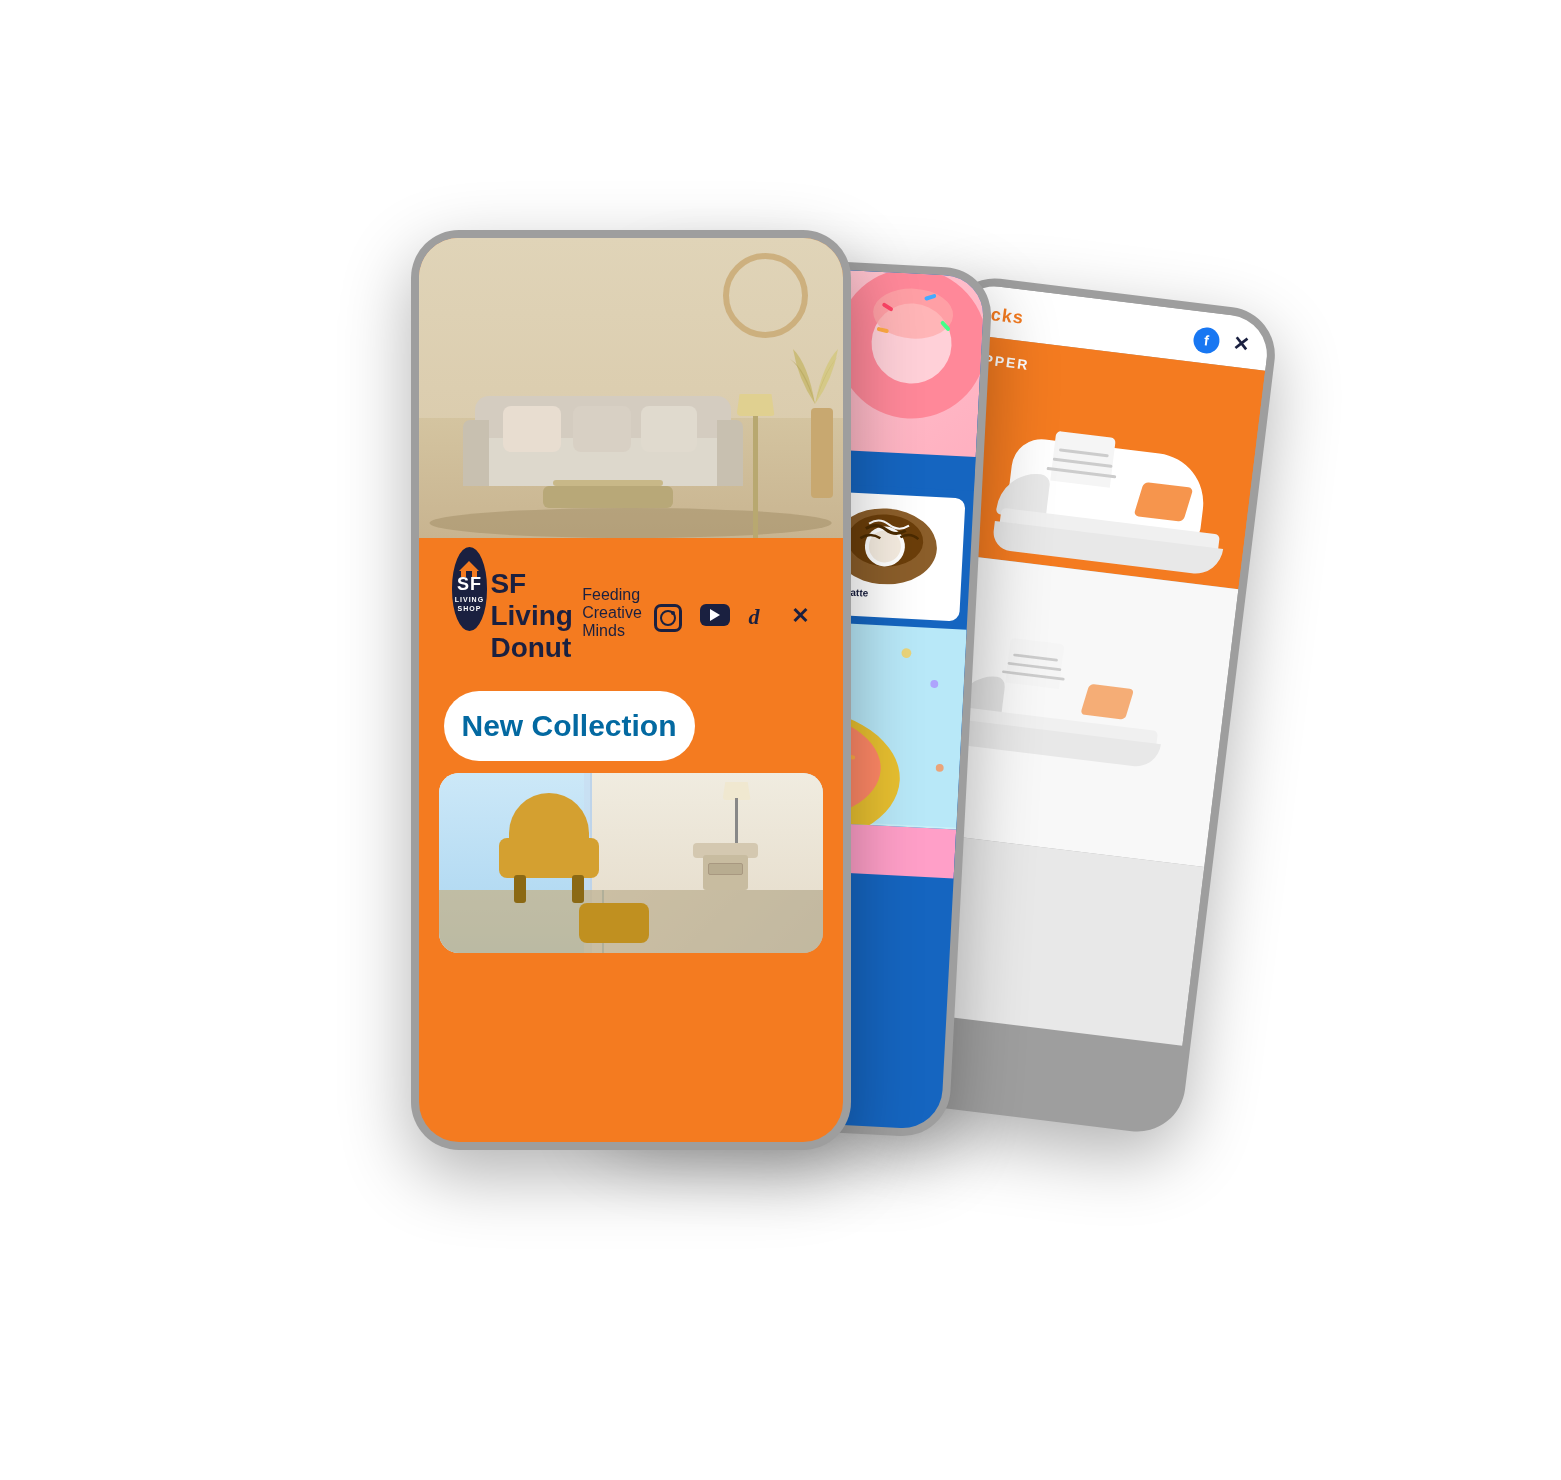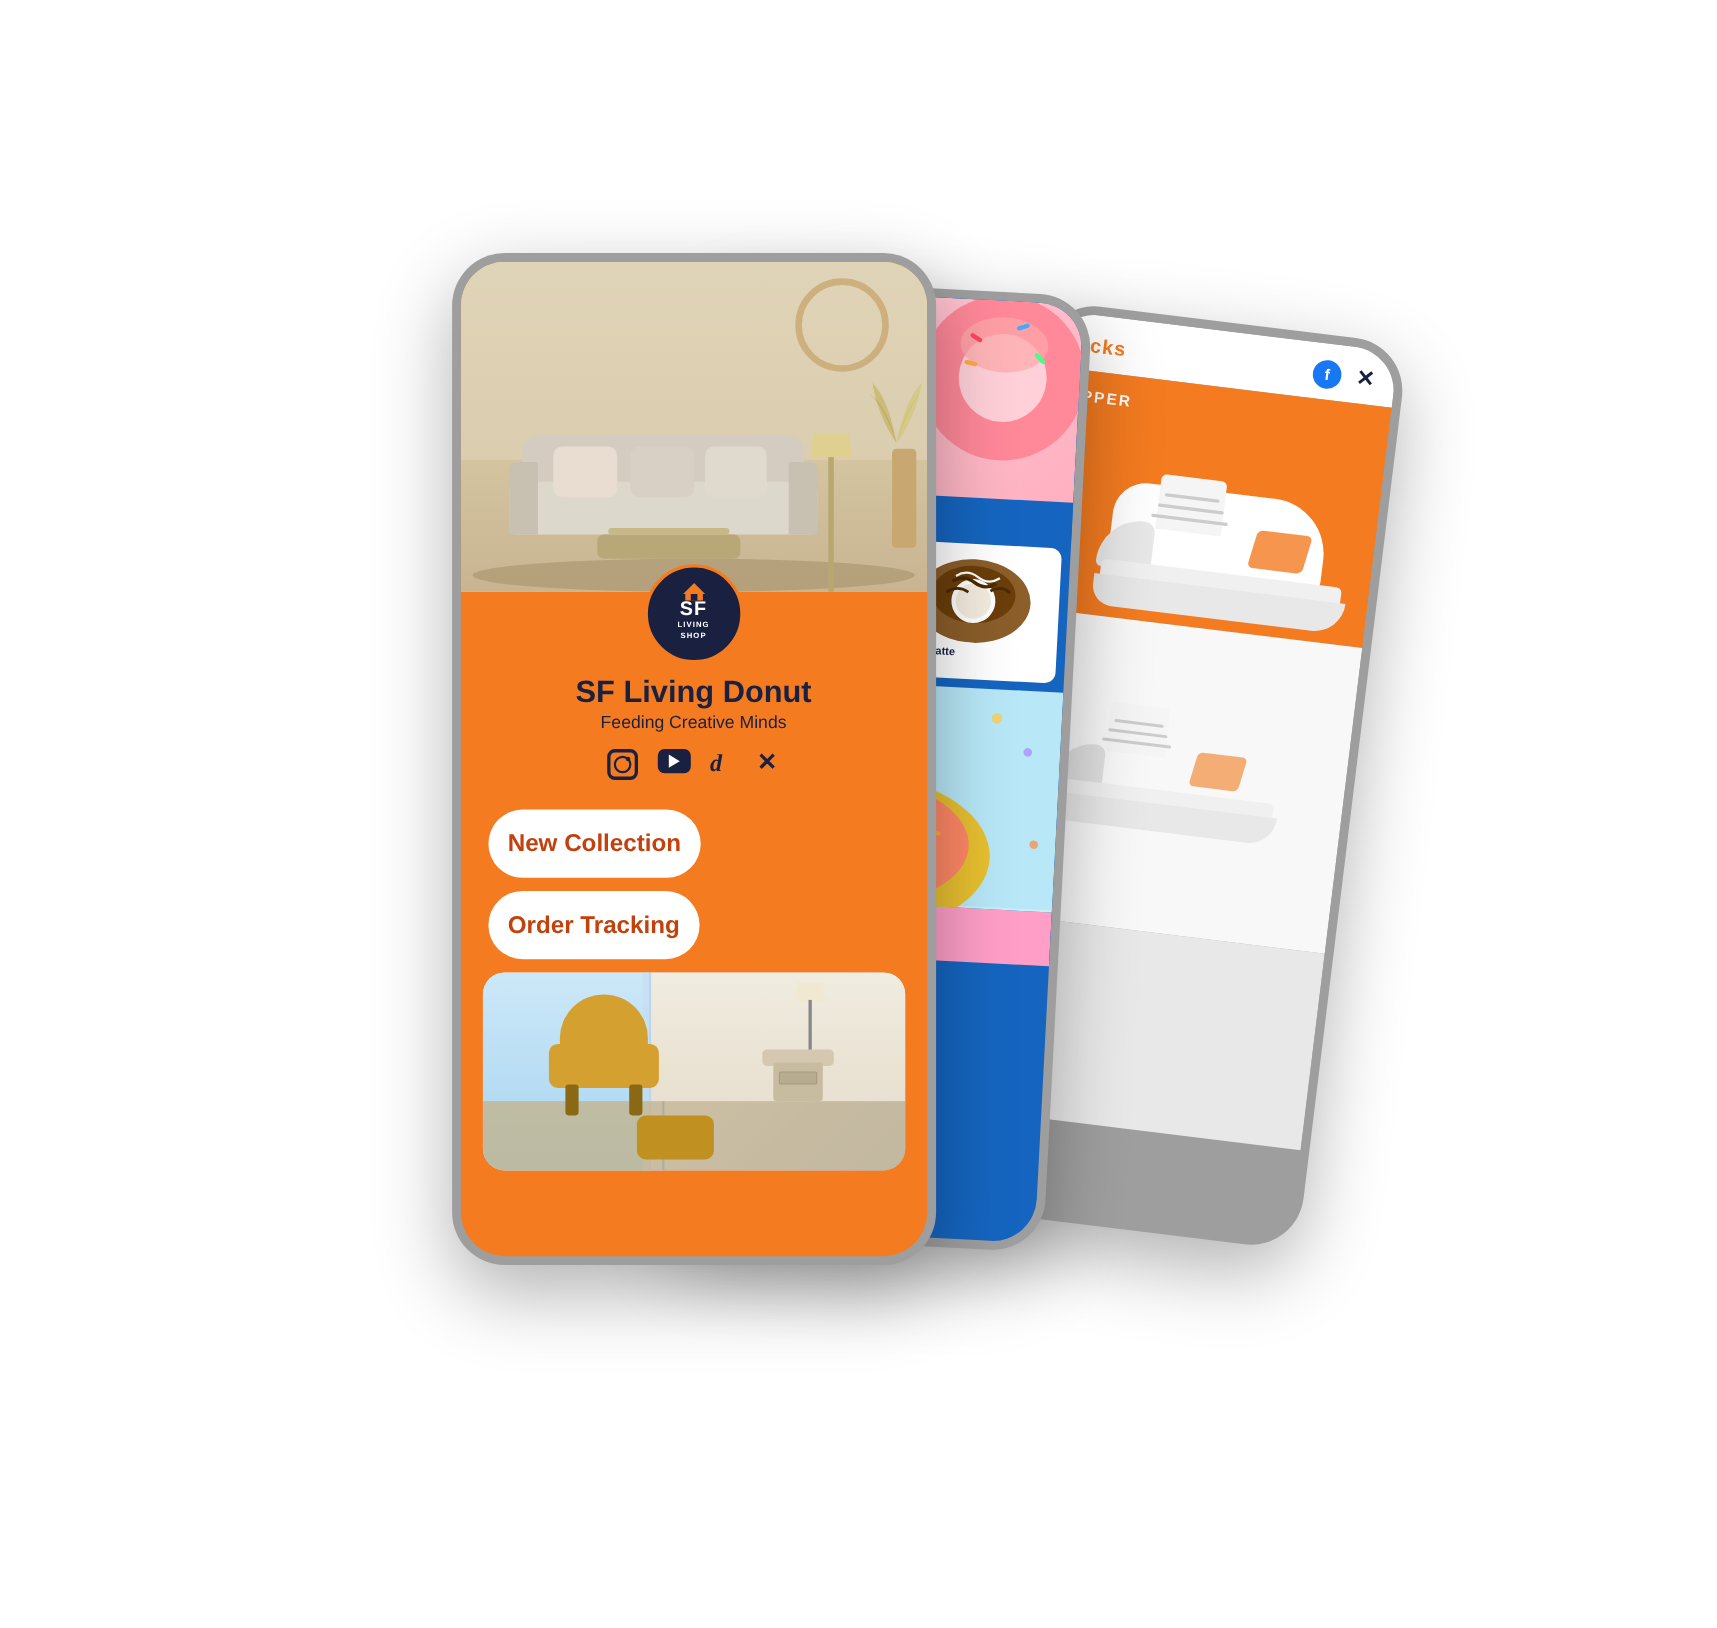--- a/index.html
+++ b/index.html
@@ -32,21 +32,21 @@
       position: absolute;
       top: 0;
       left: 0;
       width: 100%;
       height: 100%;
       background: linear-gradient(180deg, #e0d4b8 0%, #d8c8a8 100%);
     }
 
     .living-logo-area {
       display: flex;
-      flex-direction: column;
+      flex-direction: row;
       align-items: center;
       padding: 20px 30px 15px;
     }
     .logo-circle {
       width: 90px;
       height: 90px;
       border-radius: 50%;
       background: #1a2040;
       display: flex;
       flex-direction: column;
@@ -88,23 +88,23 @@
       gap: 18px;
       margin-top: 14px;
     }
     .btn-living {
       display: block;
       margin: 12px 25px;
       padding: 18px;
       background: white;
       border-radius: 50px;
       text-align: left;
-      font-size: 22px;
+      font-size: 30px;
       font-weight: 800;
-      color: #c2410c;
+      color: #0369a1;
       border: none;
       cursor: pointer;
     }
     .living-bottom-img {
       margin: 8px 20px;
       height: 180px;
       background: linear-gradient(135deg, #e8f0f8 0%, #d0e0f0 50%, #b8d0e8 100%);
       border-radius: 20px;
       position: relative;
       overflow: hidden;
@@ -743,21 +743,20 @@
         <div class="shop-tagline">Feeding Creative Minds</div>
         <div class="social-icons">
           <div class="ig-icon"></div>
           <div class="yt-icon"></div>
           <div class="tt-icon">d</div>
           <div class="x-icon" style="font-weight:900;font-size:22px;color:#1a2040;">✕</div>
         </div>
       </div>
 
       <button class="btn-living">New Collection</button>
-      <button class="btn-living">Order Tracking</button>
 
       <div class="living-bottom-img">
         <div class="chair-scene">
 
           <div class="window-bg"></div>
 
           <div style="position:absolute;top:0;left:38%;width:20px;height:100%;background:rgba(200,220,240,0.6);border-right:2px solid #90b8d8;"></div>
 
           <div class="floor-bg"></div>
 

